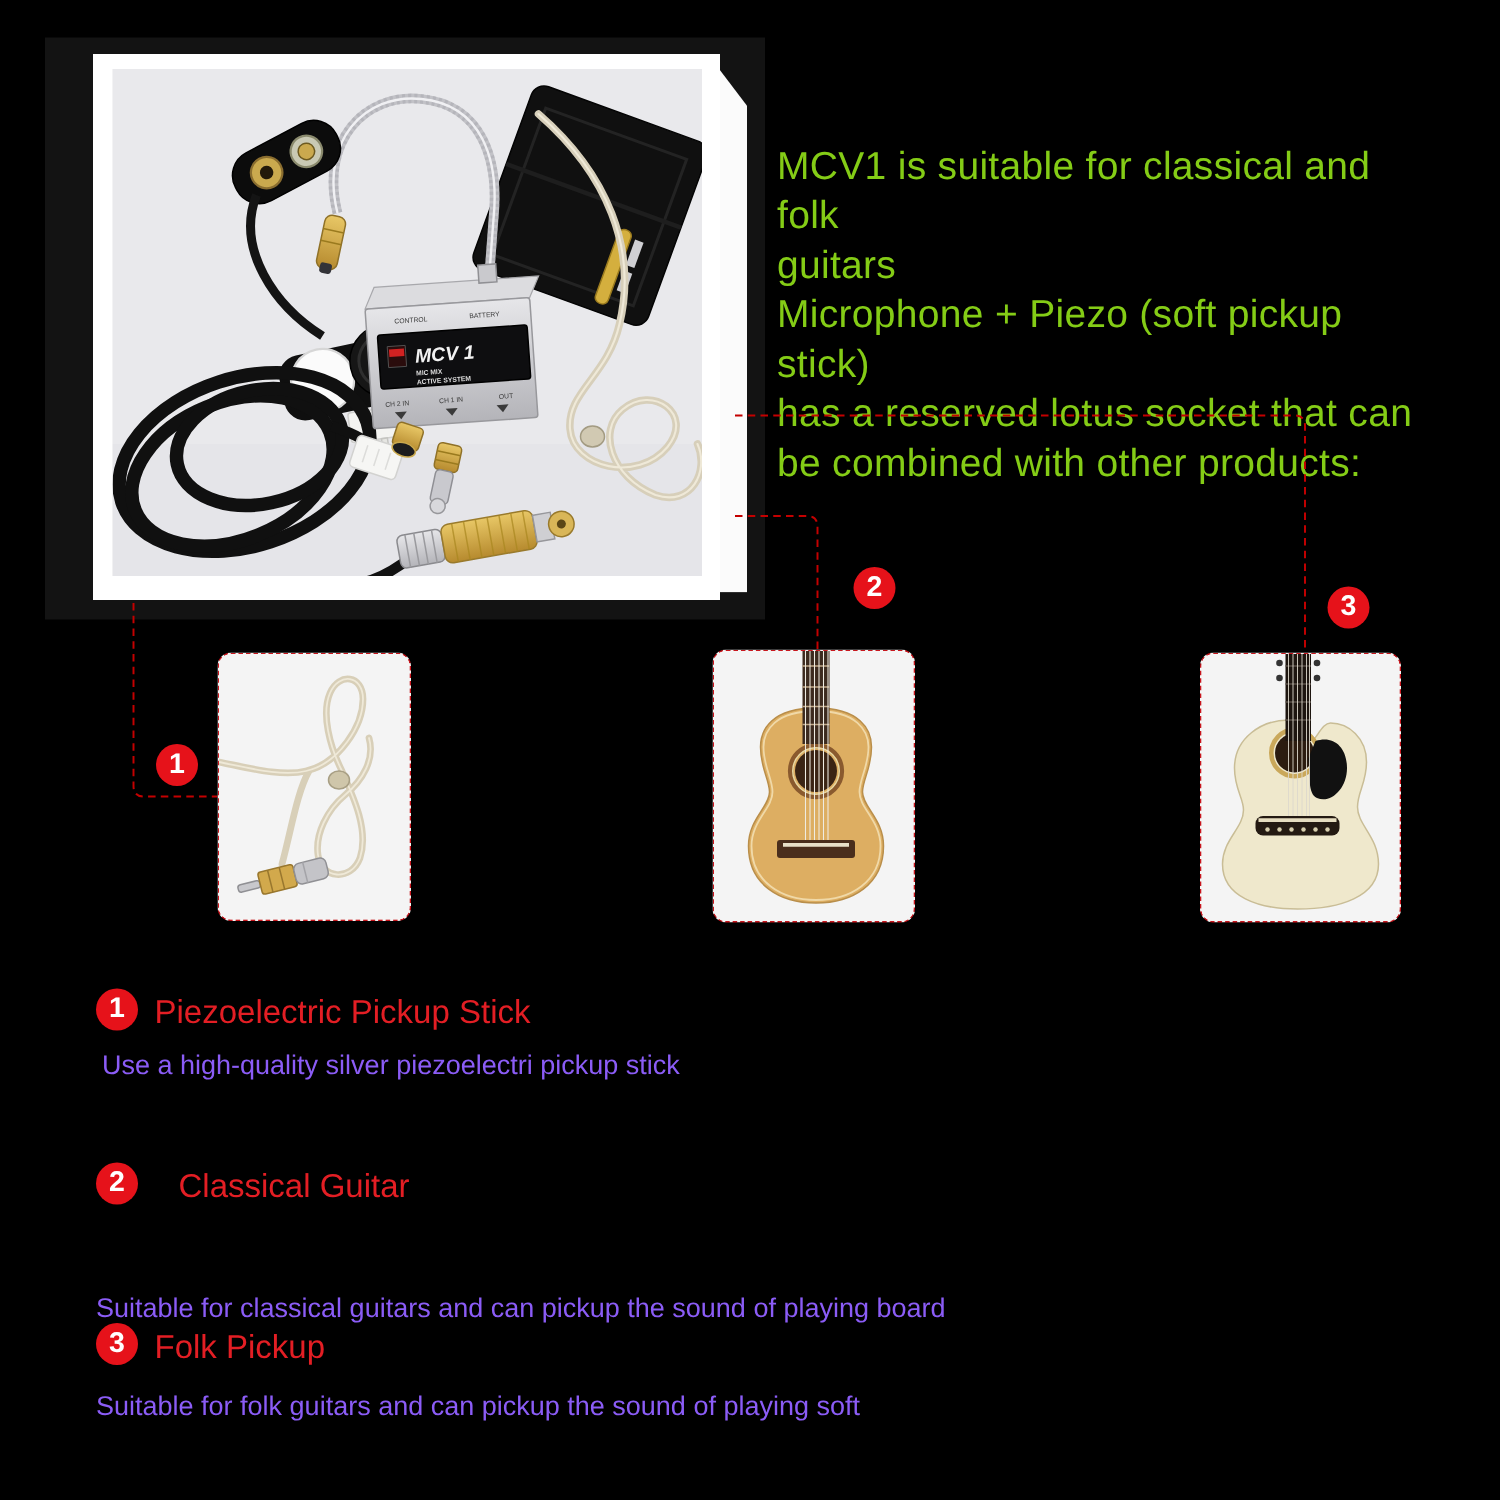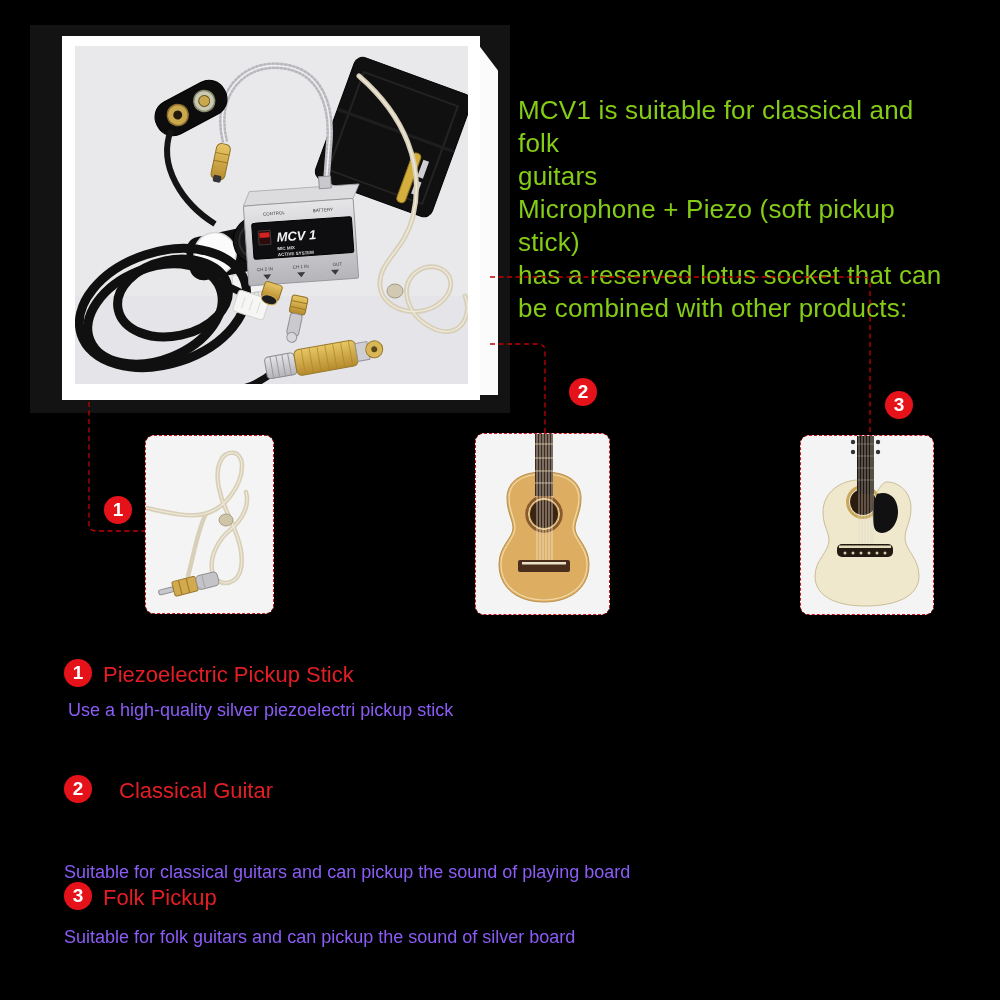--- a/index.html
+++ b/index.html
@@ -301,15 +301,15 @@
   <div class="abs numcirc" id="ln2">
       <span>2</span>
     </div>
   <div class="abs legend-title" id="lt2">Classical Guitar</div>
   <div class="abs legend-desc" id="ld2">Suitable for classical guitars and can pickup the sound of playing board</div>
 
   <div class="abs numcirc" id="ln3">
       <span>3</span>
     </div>
   <div class="abs legend-title" id="lt3">Folk Pickup</div>
-  <div class="abs legend-desc" id="ld3">Suitable for folk guitars and can pickup the sound of silver board</div>
+  <div class="abs legend-desc" id="ld3">Suitable for folk guitars and can pickup the sound of playing soft</div>
 
 </div>
 
 </body></html>

